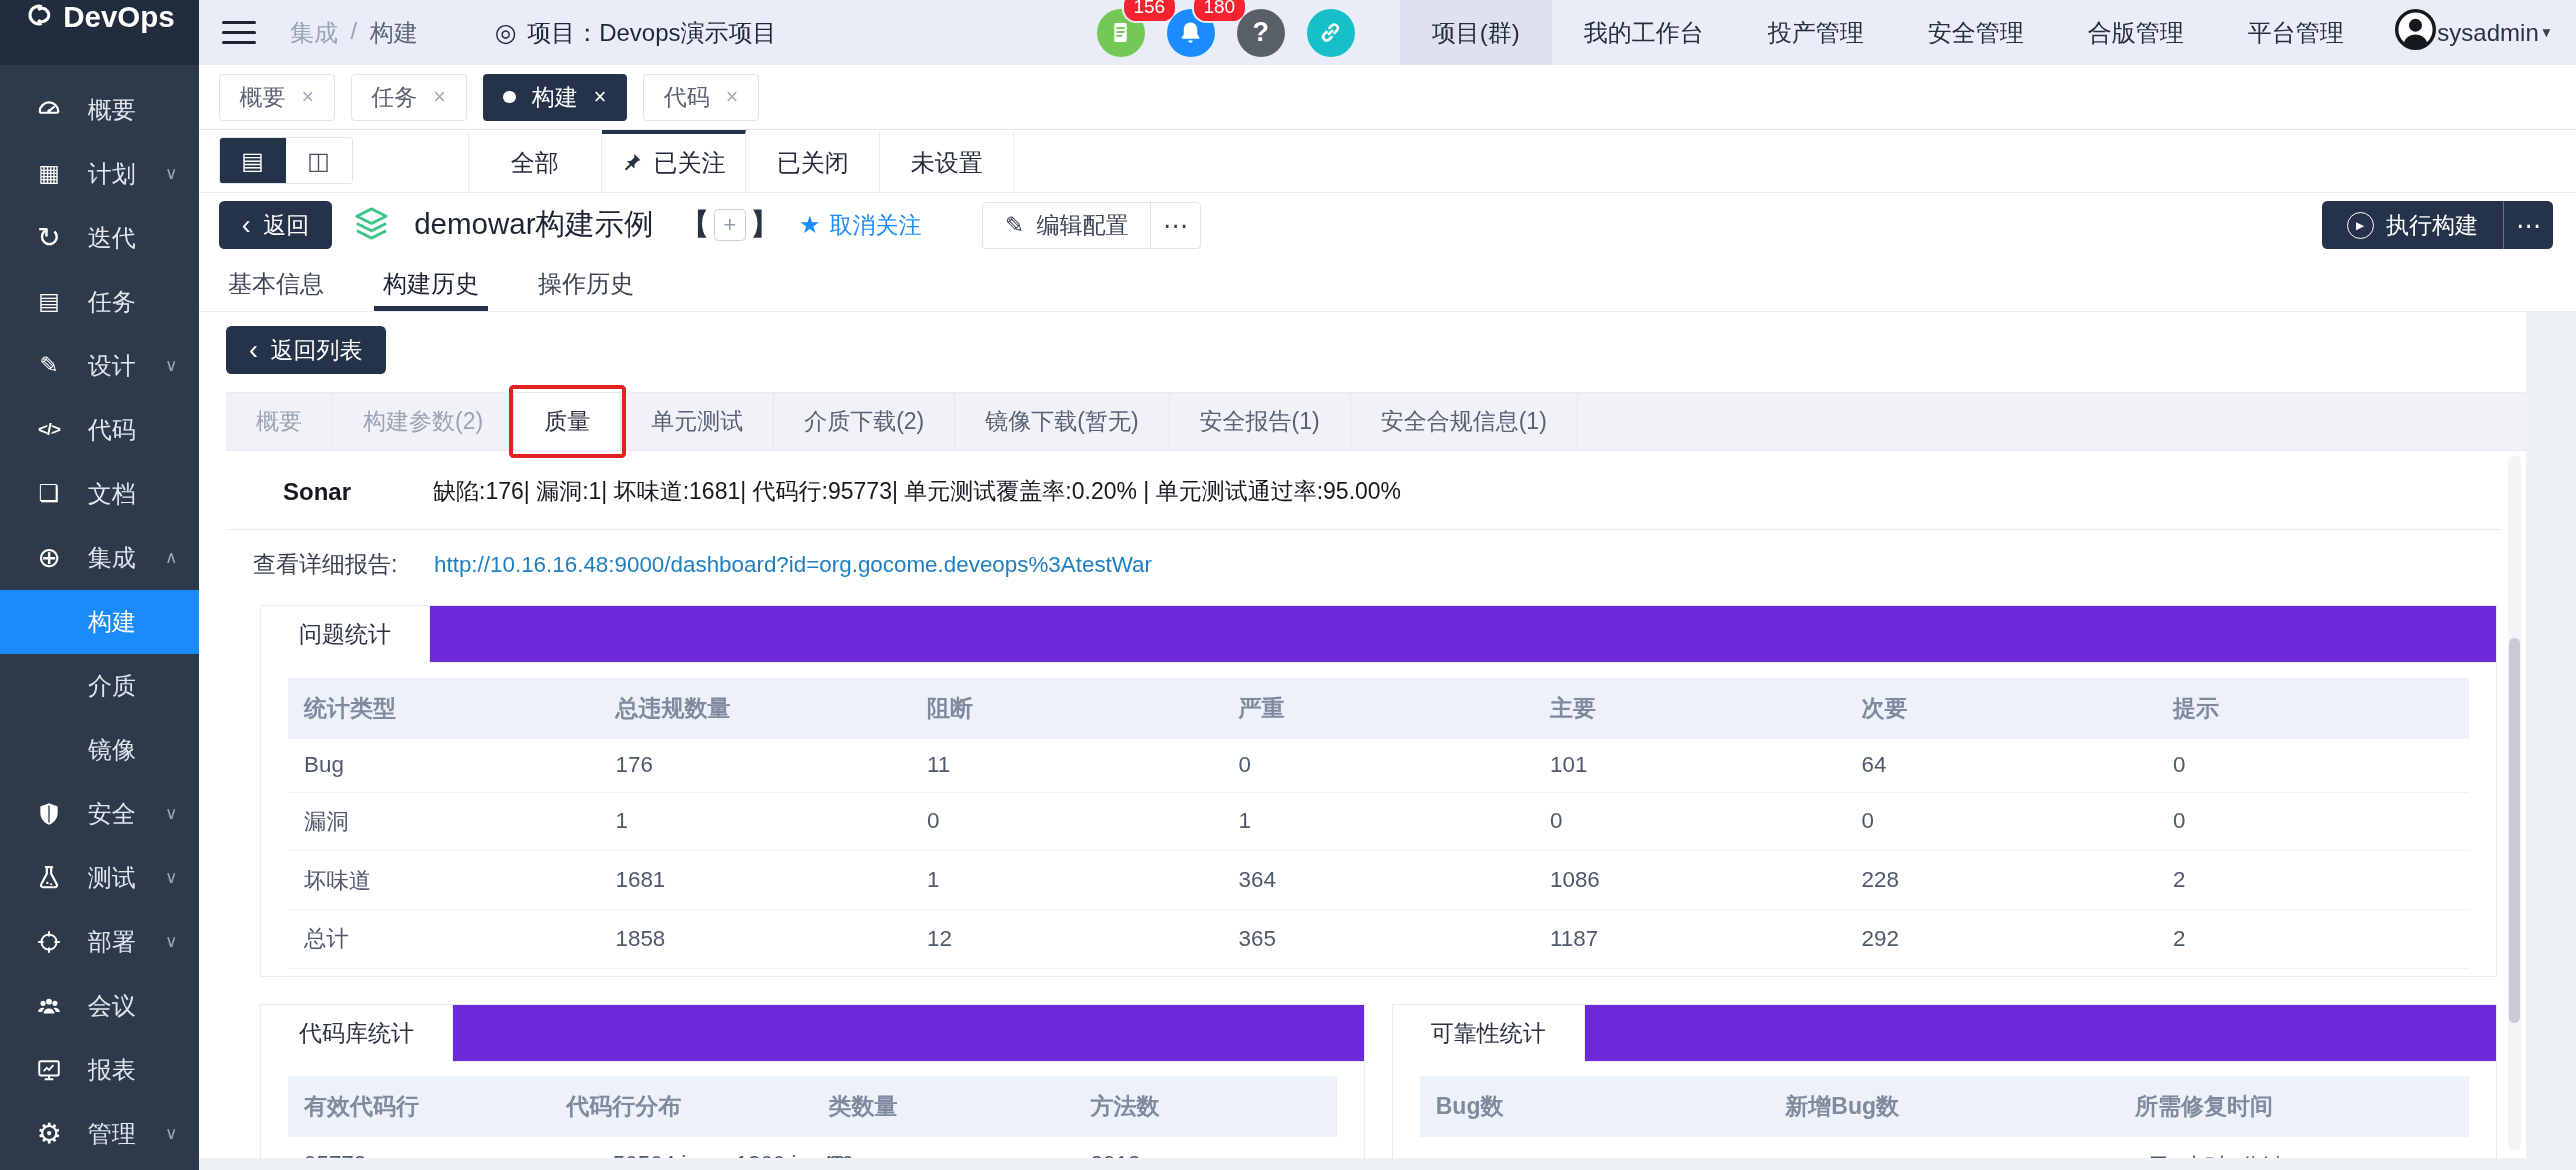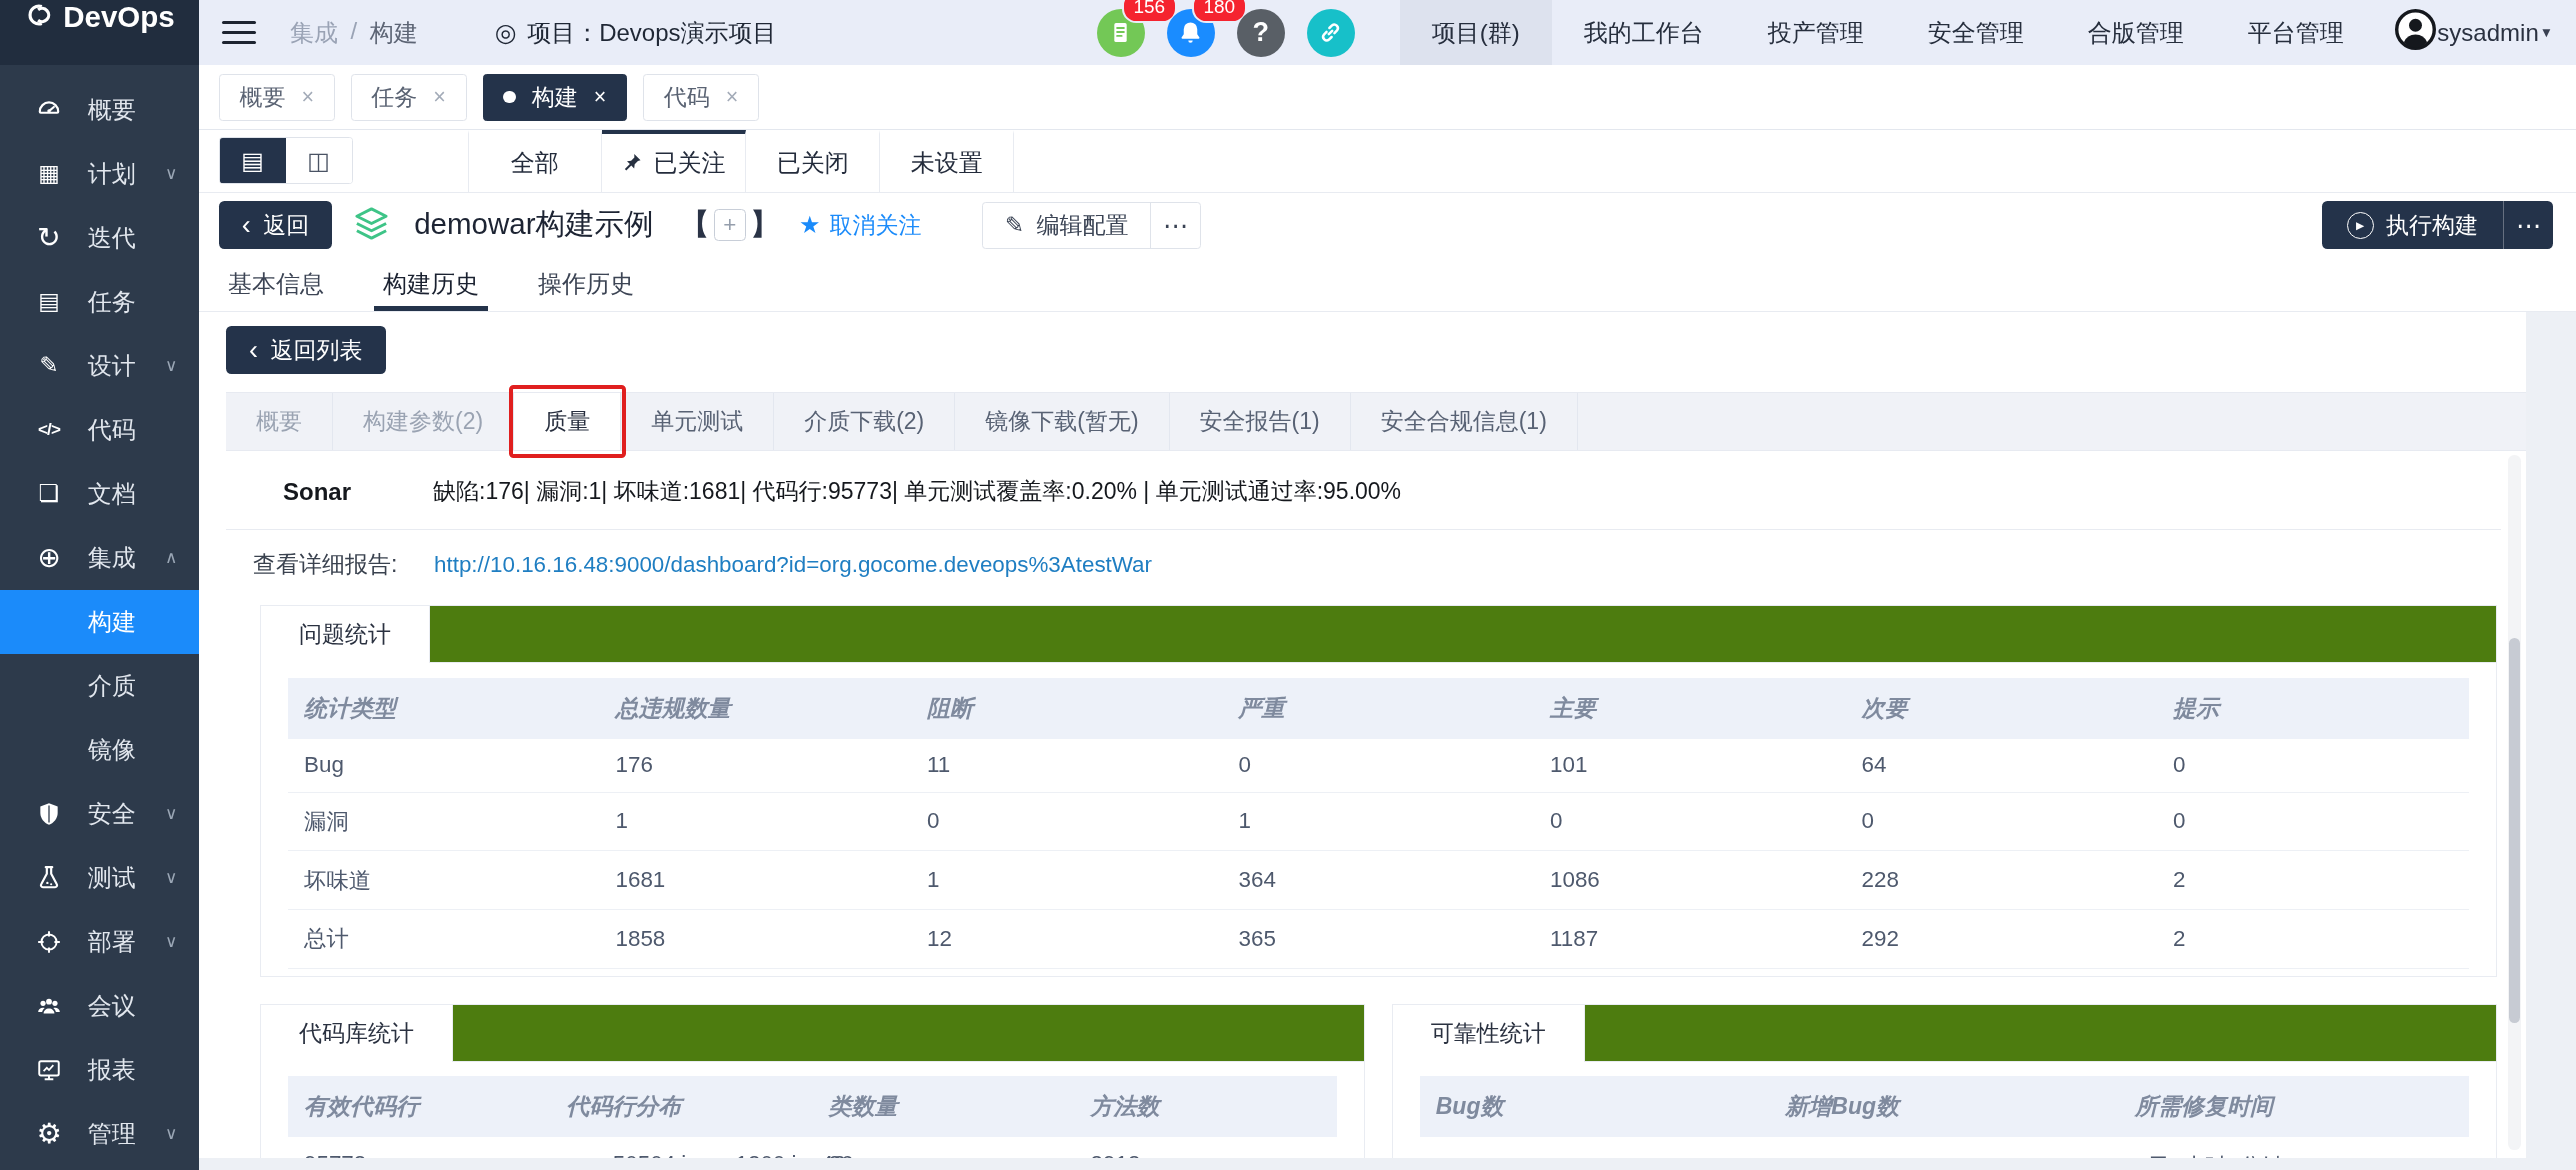--- a/index.html
+++ b/index.html
@@ -96,25 +96,25 @@
 
   .sonar-row { display:flex; align-items:center; padding:25px 0 21.5px 57px; }
   .sonar-label { width:150px; font-size:24px; font-weight:bold; color:#15181d; }
   .sonar-text { font-size:23px; color:#15181d; }
   .hdiv { height:0.9px; background:#e8ebf1; margin-right:25px; }
   .report-row { display:flex; align-items:center; padding:19.7px 0 19.7px 27px; }
   .report-label { width:181px; font-size:23px; color:#3a424f; }
   .report-link { font-size:22.4px; color:#1f7ec2; cursor:pointer; text-decoration:none; }
 
   .card { border:0.9px solid #e9ecf2; margin:5.4px 29.5px 0 34px; background:#fff; }
-  .card-head { height:57px; background:#4d7c0f; border-bottom:0.9px solid #e9ecf2; display:flex; }
+  .card-head { height:57px; background:#6d28d9; border-bottom:0.9px solid #e9ecf2; display:flex; }
   .card-tab { background:#fff; display:flex; align-items:center; padding:0 38px; border-right:0.9px solid #e9ecf2; font-size:23px; color:#2a3140; margin-bottom:-0.9px; }
   .tblwrap { padding:14.3px 27px 7.2px 27px; }
   table { width:100%; border-collapse:collapse; table-layout:fixed; }
-  th { background:#edf1f9; font-size:23px; color:#7f8a9e; font-weight:bold; text-align:left; padding:15px 16px;font-style:italic; }
+  th { background:#edf1f9; font-size:23px; color:#7f8a9e; font-weight:bold; text-align:left; padding:15px 16px; }
   td { font-size:22.4px; color:#4e596d; padding:13.4px 16px; border-bottom:0.9px solid #edf0f5; }
 
   .cards-row { display:flex; gap:27px; margin:27px 29.5px 0 34px; }
   .cards-row .card { flex:1; margin:0; }
 
   .vscroll { position:absolute; top:143px; right:5.4px; bottom:7.2px; width:12.5px; background:#f3f4f6; border-radius:6.3px; }
   .vthumb { position:absolute; top:183px; left:0.9px; width:10.7px; height:385px; background:#c7cbd3; border-radius:5.4px; cursor:pointer; }
 </style>
 </head>
 <body>

